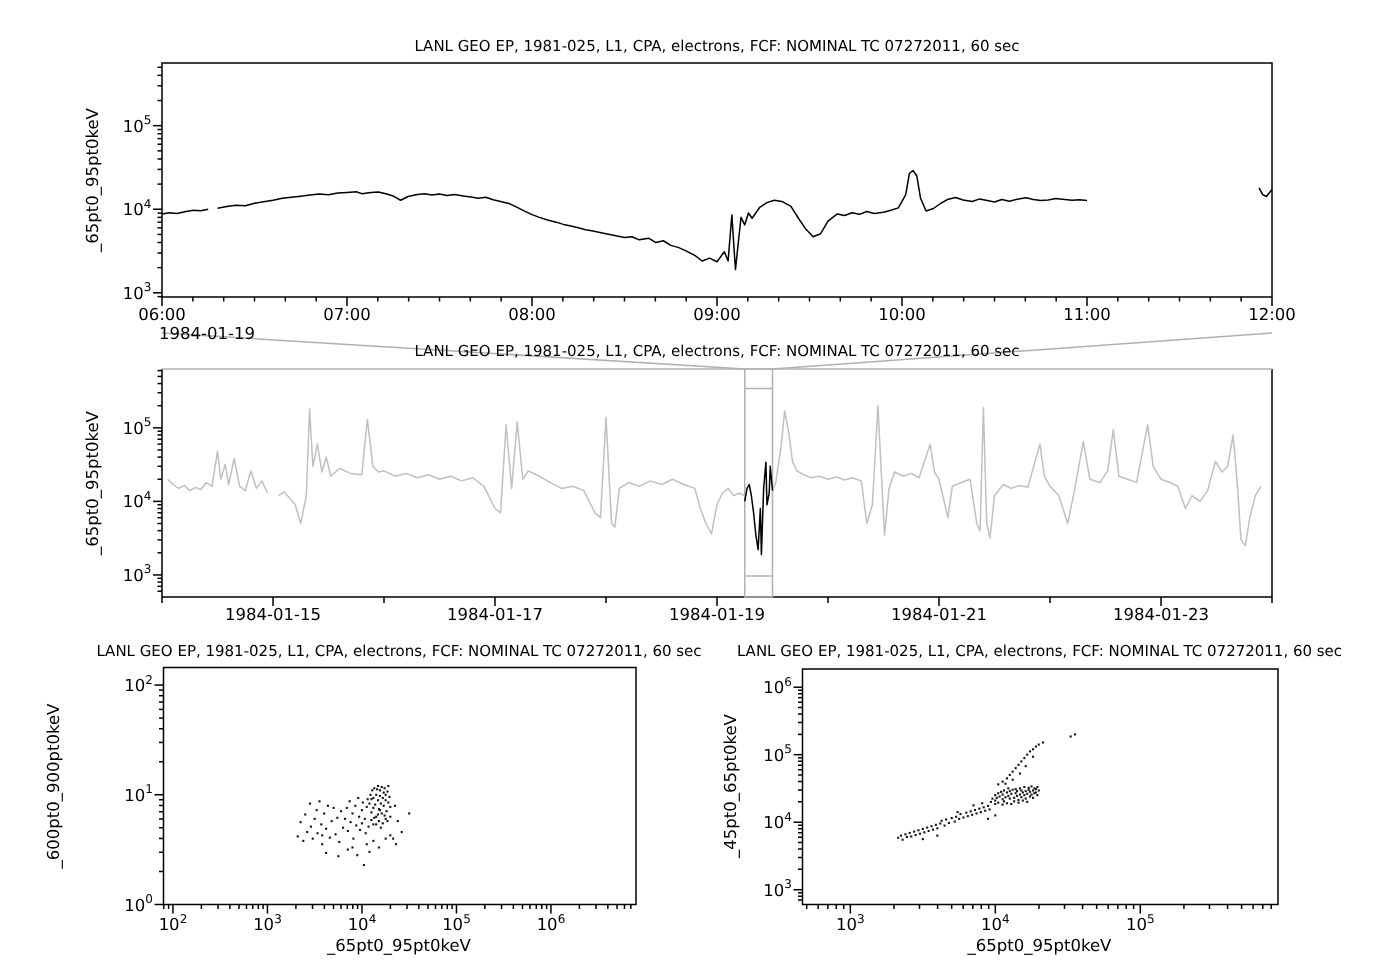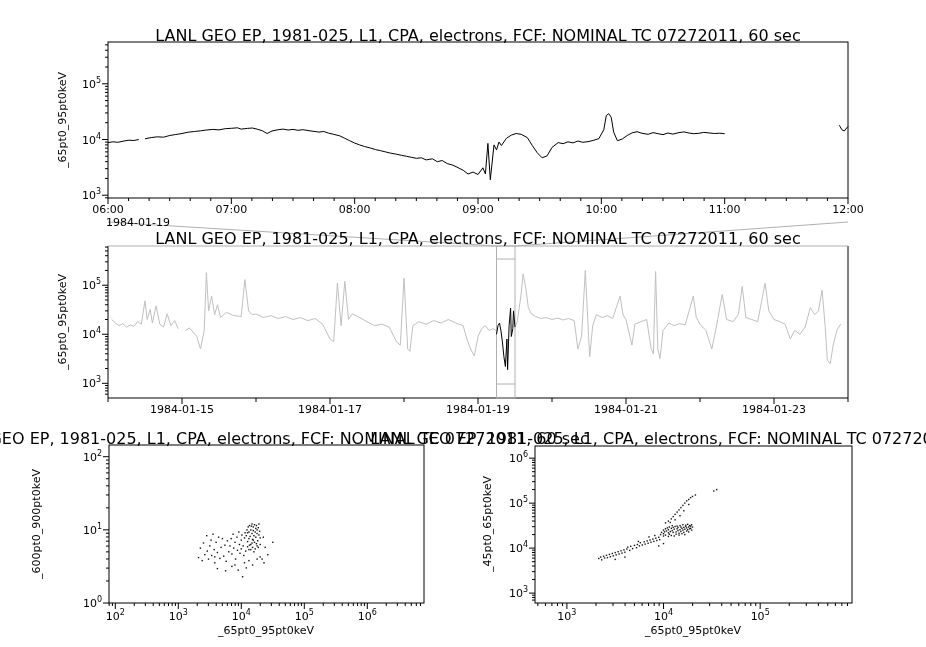--- a/index.html
+++ b/index.html
@@ -1,20 +1,20 @@
 <!DOCTYPE html>
 <html><head>
 <meta charset="utf-8">
 <style>
   html,body{margin:0;padding:0;background:#ffffff;}
   .app{position:relative;width:926px;height:647px;background:#ffffff;overflow:hidden;
        font-family:"DejaVu Sans","Liberation Sans",sans-serif;color:#000;}
   svg{position:absolute;left:0;top:0;}
   svg text{font-size:11px;fill:#000;font-family:"DejaVu Sans","Liberation Sans",sans-serif;}
-  .ptitle{position:absolute;font-size:16px;white-space:nowrap;transform:translateX(-50%);}
+  .ptitle{position:absolute;font-size:10px;white-space:nowrap;transform:translateX(-50%);}
   .ylab{position:absolute;font-size:11px;white-space:nowrap;transform:translate(-50%,-50%) rotate(-90deg);}
   .xlab{position:absolute;font-size:11px;white-space:nowrap;transform:translateX(-50%);}
   .datelab{position:absolute;font-size:11px;white-space:nowrap;}
 </style>
 </head>
 <body>
 
 <div class="app">
 
   <svg id="plot-svg" width="926" height="647" viewBox="0 0 926 647">

